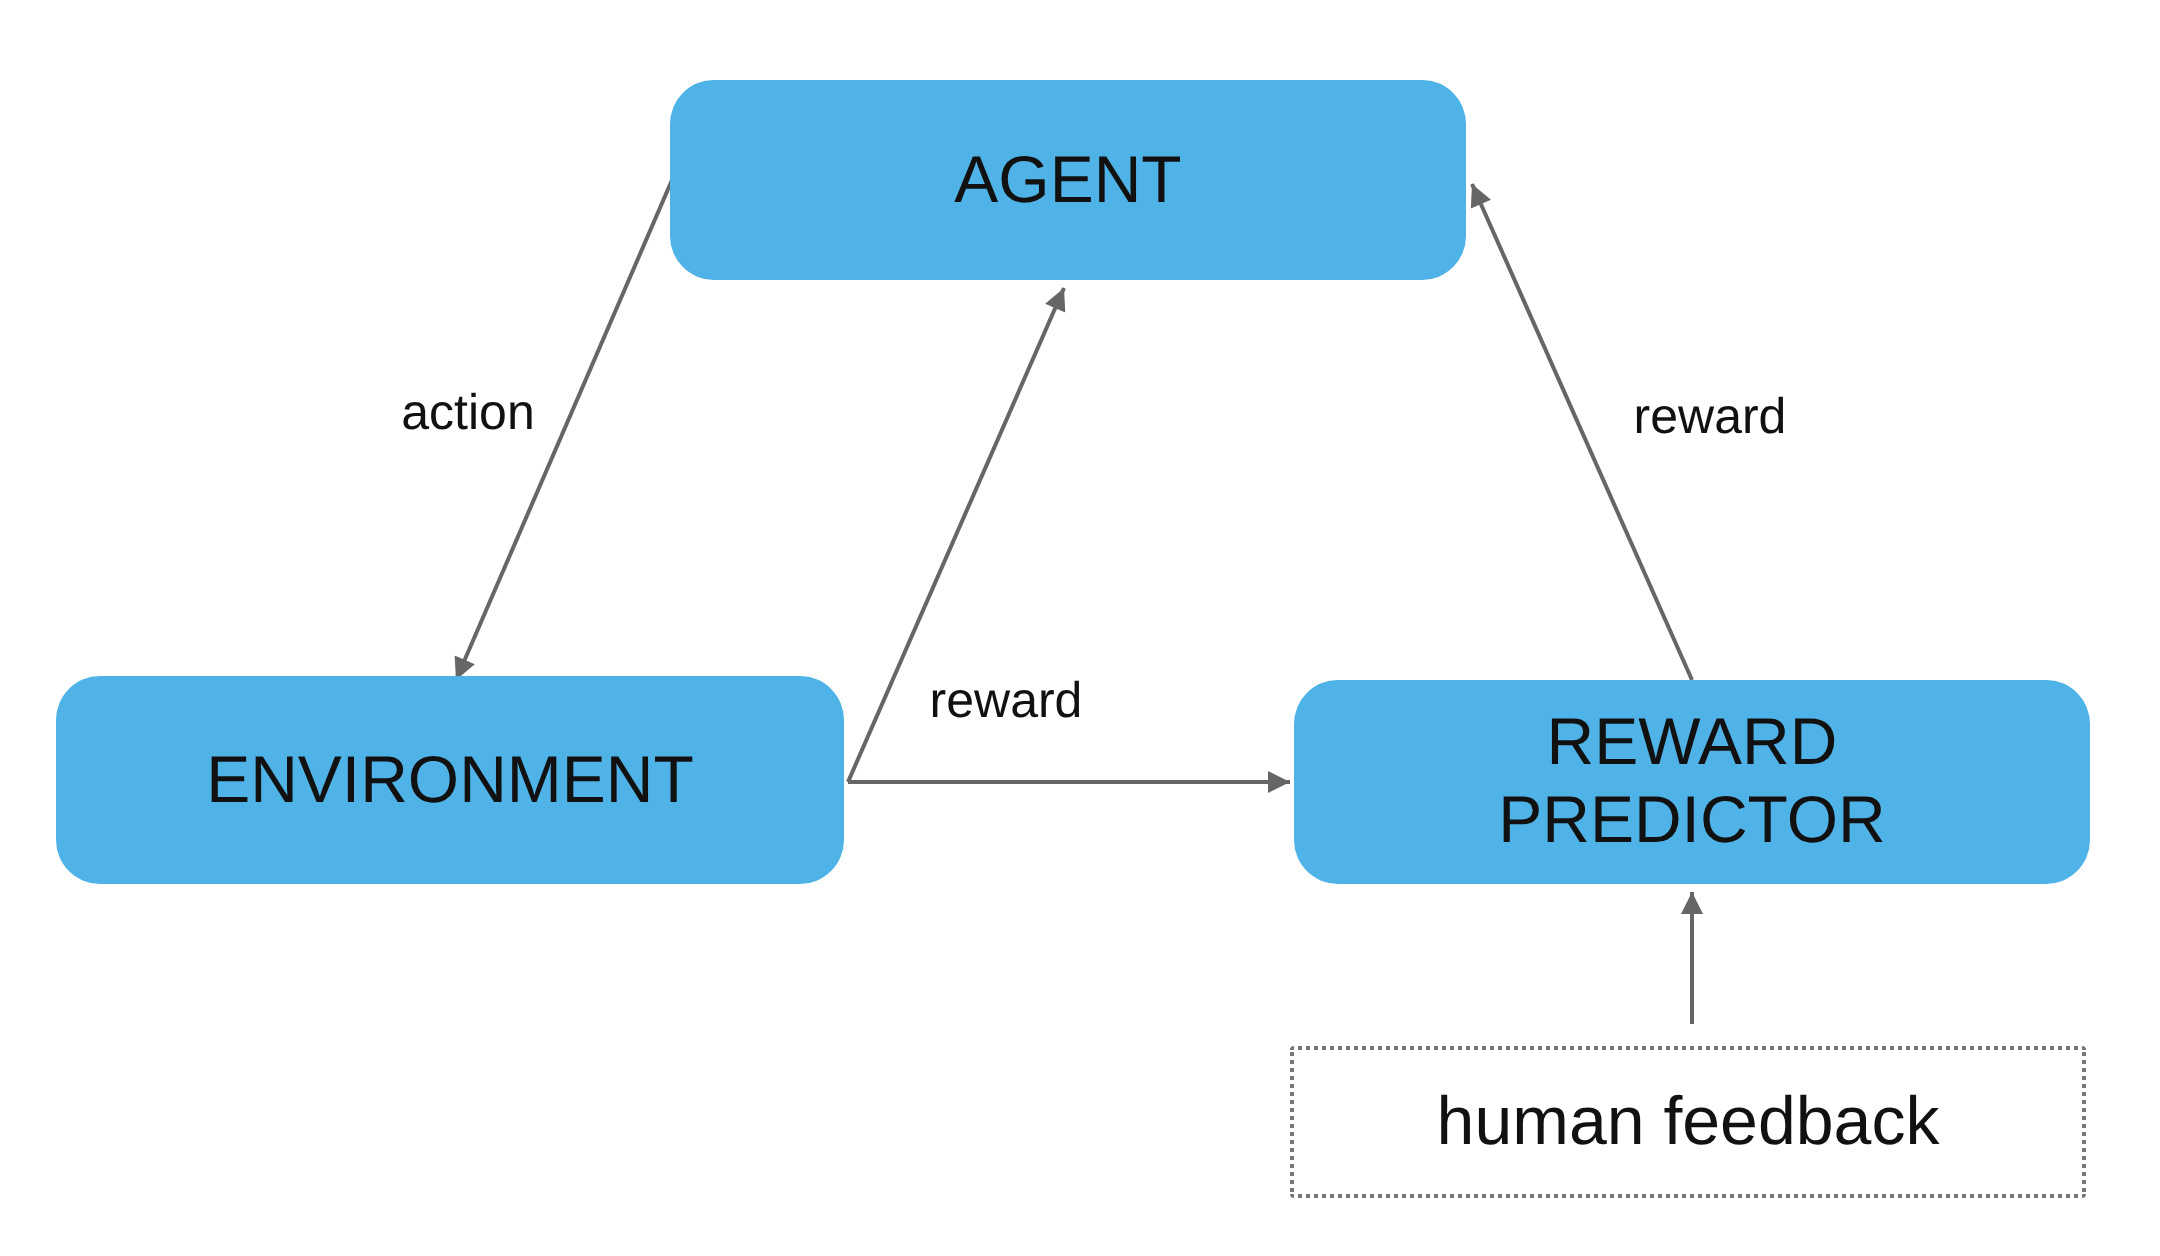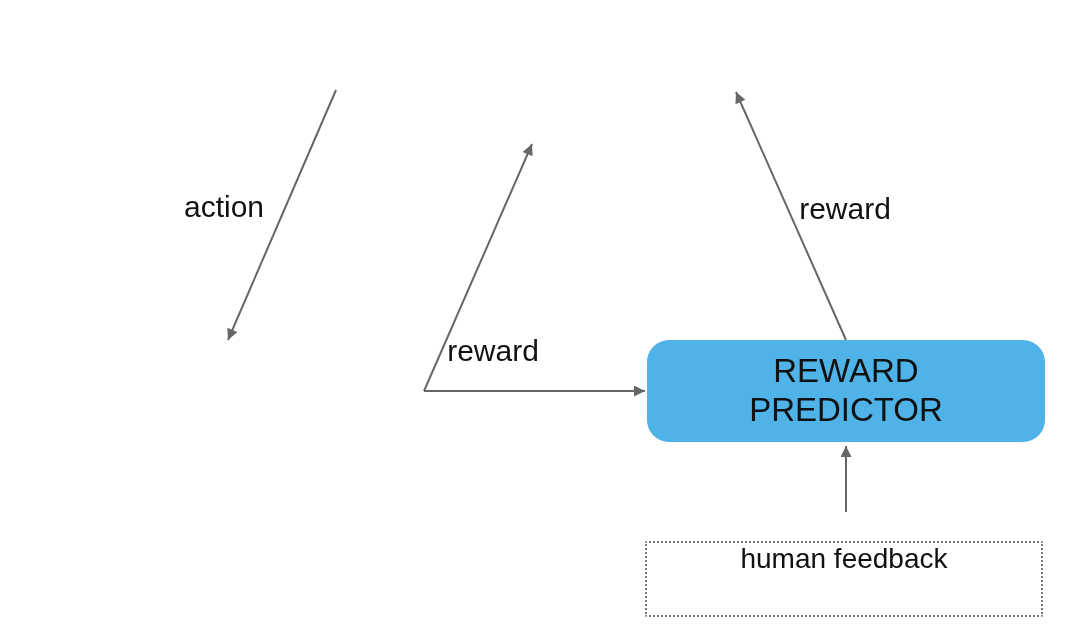--- a/index.html
+++ b/index.html
@@ -42,36 +42,37 @@
     color: var(--text-color);
     font-size: 33px;
     line-height: 1.18;
     white-space: pre-line;
   }
   .node-agent           { left: 335px; top: 40px;  width: 398px; height: 100px; }
   .node-environment     { left: 28px;  top: 338px; width: 394px; height: 104px; }
   .node-reward-predictor{ left: 647px; top: 340px; width: 398px; height: 102px; }
   .node-human-feedback {
     position: absolute;
-    left: 645px; top: 541px; width: 398px; height: 76px;
+    left: 645px; top: 523px; width: 398px; height: 76px;
     background: var(--background);
     border: 2px dotted var(--dotted-border);
     border-radius: 2px;
     display: flex;
-    align-items: flex-start;
+    align-items: center;
     justify-content: center;
     color: var(--text-color);
-    font-size: 28px;
+    font-size: 34px;
   }
   .edge-label {
     position: absolute;
     transform: translate(-50%, -50%);
-    font-size: 30px;
+    font-size: 25px;
     color: var(--text-color);
     white-space: nowrap;
+    margin-left: 10px;
   }
   .label-action { left: 224px; top: 207px; }
   .label-state  { left: 493px; top: 351px; }
   .label-reward { left: 845px; top: 209px; }
 </style>
 </head>
 <body>
 
 <div class="canvas">
 
@@ -81,21 +82,27 @@
         <path class="arrowhead-path" d="M 0 0 L 10 5 L 0 10 Z"></path>
       </marker>
     </defs>
     <line x1="336" y1="90" x2="228" y2="340" marker-end="url(#arrowhead)"></line>
     <line x1="424" y1="391" x2="532" y2="144" marker-end="url(#arrowhead)"></line>
     <line x1="424" y1="391" x2="645" y2="391" marker-end="url(#arrowhead)"></line>
     <line x1="846" y1="340" x2="736" y2="92" marker-end="url(#arrowhead)"></line>
     <line x1="846" y1="512" x2="846" y2="446" marker-end="url(#arrowhead)"></line>
   </svg>
 
+  <div class="node node-agent">
+    <span>AGENT</span>
+  </div>
 
+  <div class="node node-environment">
+    <span>ENVIRONMENT</span>
+  </div>
 
   <div class="node node-reward-predictor">
     <span>REWARD
 PREDICTOR</span>
   </div>
 
   <div class="node-human-feedback">
     <span>human feedback</span>
   </div>
 

